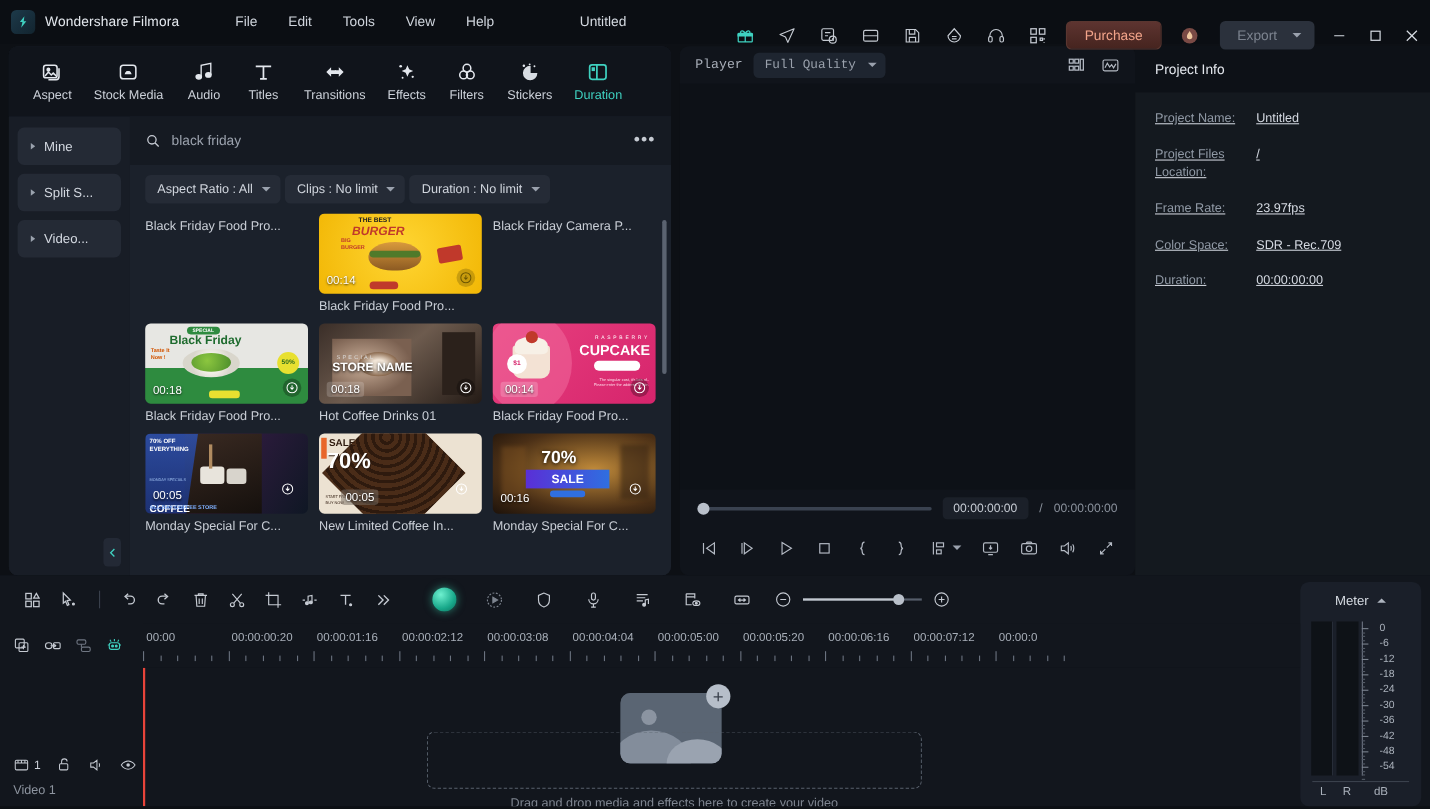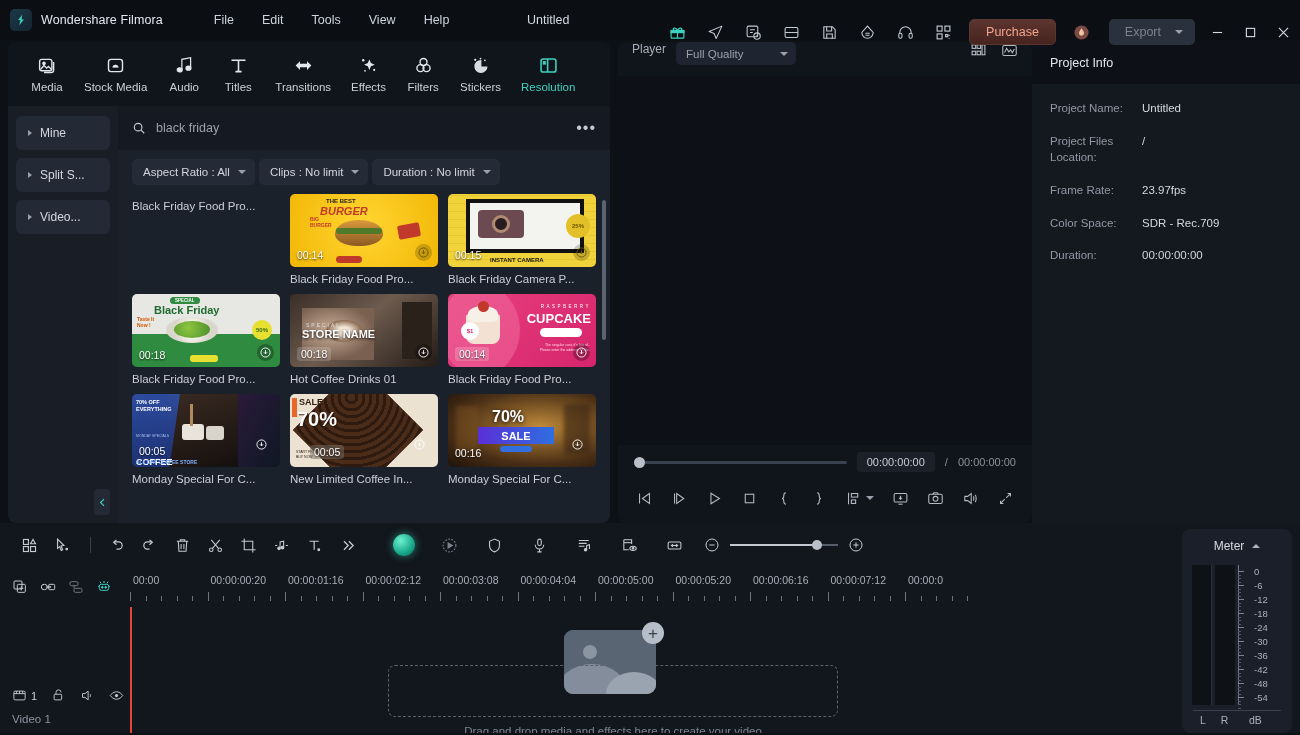--- a/index.html
+++ b/index.html
@@ -86,22 +86,22 @@
     align-items:center; justify-content:center; }
   .dl svg { width:11px; height:11px; }
   .card-title { font-size:11.5px; color:#c9ced6; margin-top:6px;
     white-space:nowrap; overflow:hidden; text-overflow:ellipsis; }
   .vscroll { position:absolute; right:4px; top:6px; width:4px; height:140px;
     background:#5b6370; border-radius:2px; }
 
   
   .player-col { width:414px; background:#10141b; margin:2px 0 0 8px;
     border-radius:8px; display:flex; flex-direction:column; overflow:hidden; }
-  .player-top { height:34px; display:flex; align-items:flex-start; padding:0 14px;
-    gap:10px; }
+  .player-top { height:34px; display:flex; align-items:center; padding:0 14px;
+    gap:10px;font-family:Liberation Mono, monospace; }
   .player-label { font-size:12px; color:#a8aeb8; }
   .quality-sel { background:#1e2530; border-radius:5px; height:23px; flex:0 0 120px;
     display:flex; align-items:center; padding:0 8px 0 10px; font-size:11.5px;
     color:#9aa1ac; justify-content:space-between; cursor:default; }
   .player-top-right { margin-left:auto; display:flex; gap:14px; }
   .player-top-right svg { width:17px; height:17px; }
   .stage { flex:1; background:#0d1117; }
   .seek-row { height:34px; display:flex; align-items:center; padding:0 16px;
     gap:10px; }
   .seek-track { flex:1; height:3px; background:#3a4250; border-radius:2px;
@@ -115,21 +115,21 @@
   .ctrl-row { height:44px; display:flex; align-items:center;
     justify-content:space-between; padding:0 18px 6px 18px; }
   .ctrl-row svg { width:17px; height:17px; }
   .ctrl-btn { cursor:default; display:flex; align-items:center; }
 
   
   .right-col { flex:1; background:#14191f; margin:2px 0 0 0; }
   .pi-head { height:42px; display:flex; align-items:center; padding:0 18px;
     font-size:12.5px; color:#e3e7ed; background:#0d1117; }
   .pi-body { padding:16px 18px; }
-  .pi-row { display:flex; margin-bottom:16px; font-size:11.5px; }
+  .pi-row { display:flex; margin-bottom:16px; font-size:11.5px;text-decoration:underline; }
   .pi-key { width:92px; color:#9099a5; line-height:1.45; }
   .pi-val { color:#d4d9e1; line-height:1.45; }
 
   
   .timeline { height:210px; background:#12161d; display:flex; }
   .tl-main { flex:1; display:flex; flex-direction:column; min-width:0; }
   .tl-toolbar { height:44px; display:flex; align-items:center; padding:0 14px;
     gap:0; }
   .tb2 { width:30px; height:30px; display:flex; align-items:center;
     justify-content:center; cursor:default; margin-right:3px; }
@@ -312,21 +312,21 @@
   <div class="left-panel">
 
     <div class="cat-tabs">
       <div class="cat-tab">
         <svg viewBox="0 0 24 24" fill="none" stroke="#e3e7ed" stroke-width="1.6">
           <rect x="3" y="5" width="14" height="13" rx="2.5"></rect>
             <circle cx="8" cy="9.5" r="1.3" fill="#e3e7ed"></circle>
           <path d="M4.5 16l3.5-4 3 3 2-2 3 3"></path>
             <path d="M19 8v9a3 3 0 0 1-3 3H8"></path>
           </svg>
-        <span>Media</span>
+        <span>Aspect</span>
       </div>
       <div class="cat-tab">
         <svg viewBox="0 0 24 24" fill="none" stroke="#e3e7ed" stroke-width="1.6">
           <rect x="4" y="5" width="16" height="14" rx="3"></rect>
           <path d="M9 14c0-1.7 1.3-3 3-3s3 1.3 3 3" fill="#e3e7ed" stroke="none"></path>
           <path d="M9.5 13.5a2.7 2.7 0 0 1 5 0z" fill="#e3e7ed"></path>
           </svg>
         <span>Stock Media</span>
       </div>
       <div class="cat-tab">
@@ -375,21 +375,21 @@
             <circle cx="17" cy="6" r="1"></circle>
           </svg>
         <span>Stickers</span>
       </div>
       <div class="cat-tab active">
         <svg viewBox="0 0 24 24" fill="none" stroke="#3fd1c0" stroke-width="1.8">
           <rect x="3.5" y="4.5" width="17" height="15" rx="2.5"></rect>
             <path d="M11 4.5v15"></path>
           <rect x="5.5" y="7" width="3.5" height="4" fill="#3fd1c0" stroke="none"></rect>
           </svg>
-        <span>Resolution</span>
+        <span>Duration</span>
       </div>
     </div>
 
     <div class="panel-body">
       <div class="cat-side">
         <div class="cat-side-item">
           <span class="tri"></span>
           <span>Mine</span>
         </div>
         <div class="cat-side-item">
@@ -454,35 +454,20 @@
                   <svg viewBox="0 0 24 24" fill="none" stroke="#6b5500" stroke-width="2">
                       <circle cx="12" cy="12" r="10"></circle>
                       <path d="M12 7v8M8.5 11.5 12 15l3.5-3.5"></path>
                     </svg>
                   </div>
               </div>
               <div class="card-title">Black Friday Food Pro...</div>
             </div>
 
             <div class="card">
-              <div class="thumb" style="background:repeating-linear-gradient(0deg,#f0d23a 0 7px,#e8c72e 7px 8px),repeating-linear-gradient(90deg,#f0d23a 0 7px,#e8c72e 7px 8px)">
-                <div style="position:absolute;left:18px;top:5px;right:12px;bottom:14px;background:#111"></div>
-                <div style="position:absolute;left:22px;top:9px;right:16px;bottom:18px;background:#f3f3ef"></div>
-                <div style="position:absolute;left:30px;top:16px;width:46px;height:28px;border-radius:4px;background:#6b4a52"></div>
-                <div style="position:absolute;left:44px;top:21px;width:18px;height:18px;border-radius:50%;background:#2a1b20;border:3px solid #b08b72"></div>
-                <div style="position:absolute;right:6px;top:20px;width:24px;height:24px;border-radius:50%;background:#e3c028;color:#6b5500;font:bold 6px 'Liberation Sans';display:flex;align-items:center;justify-content:center">25%</div>
-                <div style="position:absolute;left:42px;bottom:4px;font:bold 6px 'Liberation Sans';color:#111">INSTANT CAMERA</div>
-                <div class="dur">00:15</div>
-                <div class="dl" style="background:rgba(0,0,0,.18)">
-                  <svg viewBox="0 0 24 24" fill="none" stroke="#6b5500" stroke-width="2">
-                      <circle cx="12" cy="12" r="10"></circle>
-                      <path d="M12 7v8M8.5 11.5 12 15l3.5-3.5"></path>
-                    </svg>
-                  </div>
-              </div>
               <div class="card-title">Black Friday Camera P...</div>
             </div>
 
             <div class="card">
               <div class="thumb" style="background:linear-gradient(180deg,#e7e7e3 55%,#2e8b3f 55%)">
                 <div style="position:absolute;left:38px;top:3px;font:bold 4.5px 'Liberation Sans';color:#fff;background:#2e8b3f;padding:1px 5px;border-radius:4px">SPECIAL</div>
                 <div style="position:absolute;left:22px;top:10px;font:bold 11px 'Liberation Sans';color:#1e6b2e">Black Friday</div>
                 <div style="position:absolute;left:5px;top:22px;font:bold 5px 'Liberation Sans';color:#d35400">Taste It<br>Now !</div>
                 <div style="position:absolute;left:34px;top:23px;width:52px;height:26px;border-radius:50%;background:radial-gradient(circle,#f2f0e8 30%,#d9d6cc 60%)"></div>
                 <div style="position:absolute;left:42px;top:27px;width:36px;height:17px;border-radius:50%;background:radial-gradient(circle at 40% 40%,#8cc63f,#4a8c2a)"></div>

